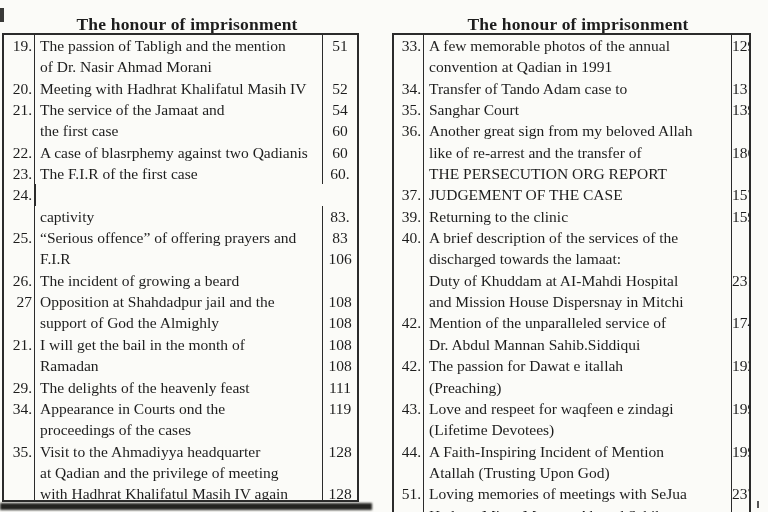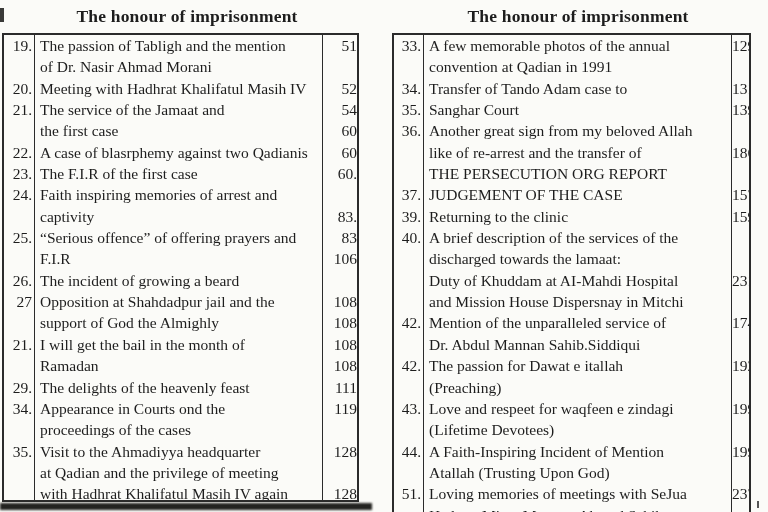--- a/index.html
+++ b/index.html
@@ -12,35 +12,35 @@
   html,body{width:768px;height:512px;overflow:hidden;background:var(--paper);}
   .sheet{
     position:relative;width:768px;height:512px;background:var(--paper);
     font-family:"Liberation Serif","DejaVu Serif",serif;color:var(--ink);overflow:hidden;
   }
   .page{position:absolute;top:0;height:512px;}
   .page-left{left:0;width:374px;}
   .page-right{left:388px;width:380px;}
   .page-title{
     text-align:center;font-weight:bold;font-size:17.5px;
-    padding-top:6px;letter-spacing:.2px;
+    padding-top:6px;letter-spacing:.2px;margin-top:8px;
   }
   .toc-table{
     position:absolute;border:2px solid var(--border);overflow:hidden;background:var(--paper);
   }
   .toc-left{left:2px;top:33px;width:357px;height:469px;}
   .toc-right{left:4px;top:33px;width:359px;height:500px;}
   .row{display:flex;height:var(--rh);line-height:var(--rh);font-size:15.5px;}
   .c-num{
     flex:none;width:31px;text-align:right;padding-right:2px;
     border-right:1.5px solid var(--border);
   }
   .c-text{flex:1;padding-left:5px;white-space:nowrap;overflow:hidden;}
   .c-page{
-    flex:none;width:35px;text-align:right;
+    flex:none;width:35px;text-align:center;
     border-left:1.5px solid var(--border);
   }
   .toc-right .c-num{width:30px;}
   .toc-right .c-page{width:18px;}
   
   .scan-bar-bottom{
     position:absolute;left:0;top:503px;width:372px;height:7px;
     background:#232321;filter:blur(1.1px);
   }
   .scan-mark-left{
@@ -97,21 +97,20 @@
   </div>
 
   <div class="row">
     <span class="c-num">23.</span>
     <span class="c-text">The F.I.R of the first case</span>
     <span class="c-page">60.</span>
   </div>
 
   <div class="row">
     <span class="c-num">24.</span>
-    <span class="c-text">Faith inspiring memories of arrest and</span>
     <span class="c-page"></span>
   </div>
 
   <div class="row">
     <span class="c-num"></span>
     <span class="c-text">captivity</span>
     <span class="c-page">83.</span>
   </div>
 
   <div class="row">

